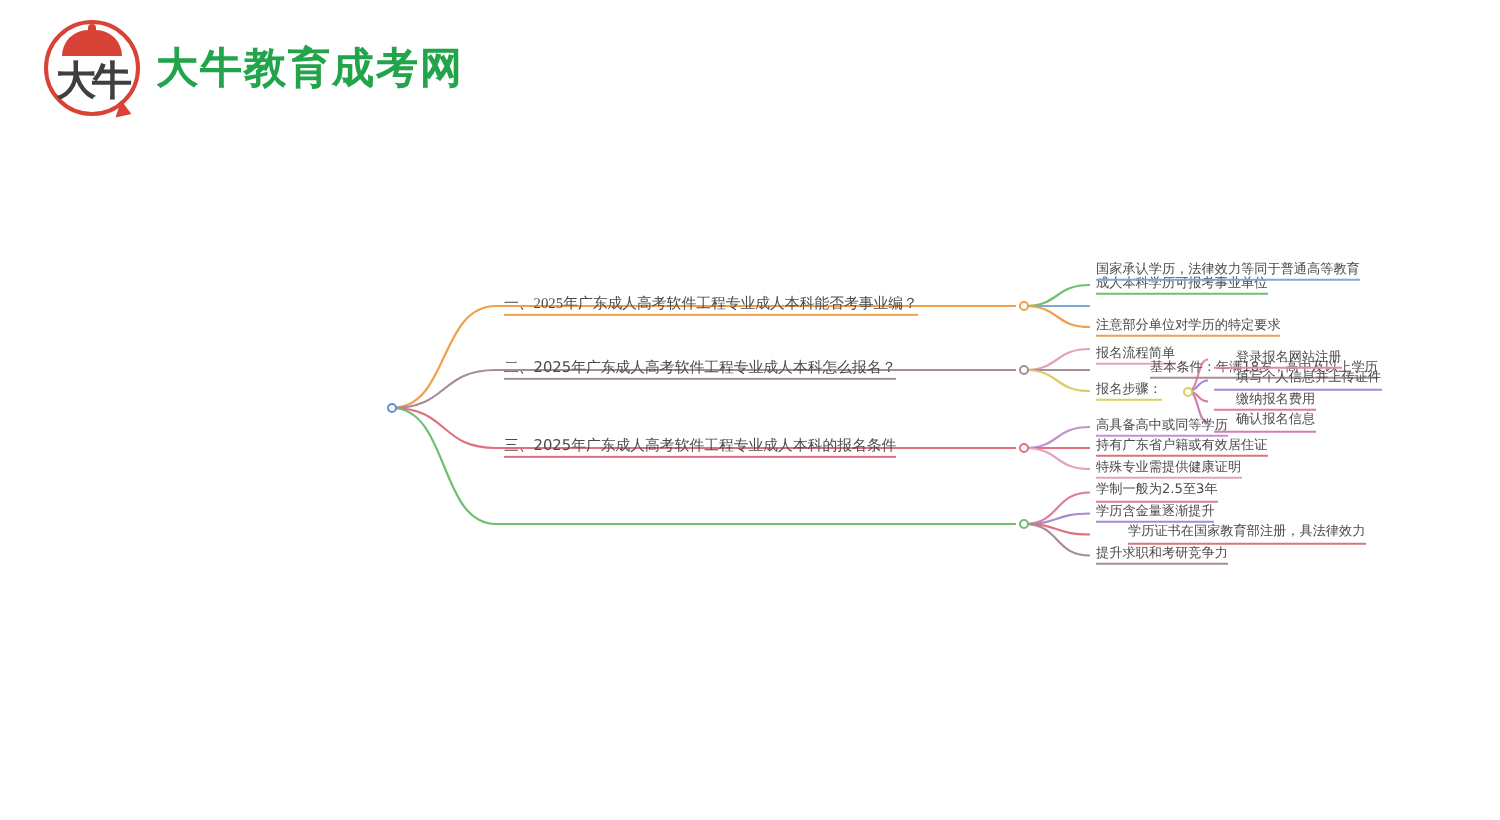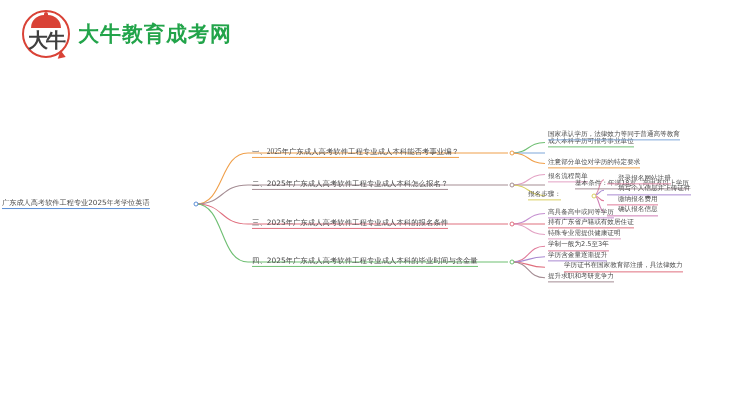--- a/index.html
+++ b/index.html
@@ -131,43 +131,41 @@
         <path d="M512,224 C530.15,224 526.85,213.5 545,213.5" fill="none" stroke="#c58fd0" stroke-width="1.1"></path>
         <path d="M512,224 C530.15,224 526.85,224 545,224" fill="none" stroke="#e0707f" stroke-width="1.1"></path>
         <path d="M512,224 C530.15,224 526.85,234.5 545,234.5" fill="none" stroke="#e3a2c4" stroke-width="1.1"></path>
         <path d="M196,204 C224.6,204 219.4,262 248,262" fill="none" stroke="#6fbf73" stroke-width="1.1"></path>
         <path d="M248,262 C391,262 365,262 508,262" fill="none" stroke="#6fbf73" stroke-width="1.1"></path>
         <path d="M512,262 C530.15,262 526.85,246.25 545,246.25" fill="none" stroke="#e07b9a" stroke-width="1.1"></path>
         <path d="M512,262 C530.15,262 526.85,256.75 545,256.75" fill="none" stroke="#a98ad1" stroke-width="1.1"></path>
         <path d="M512,262 C530.15,262 526.85,267.25 545,267.25" fill="none" stroke="#e0707f" stroke-width="1.1"></path>
         <path d="M512,262 C530.15,262 526.85,277.75 545,277.75" fill="none" stroke="#a58d94" stroke-width="1.1"></path>
       </svg>
-  <div class="node root" style="left: 2px; top: 204px; border-bottom-color: rgb(91, 143, 214);">广东成人高考软件工程专业2025年考学位英语</div>
       <div class="dot" style="left: 196px; top: 204px; border: 1px solid rgb(91, 143, 214);"></div>
       <div class="node lvl1" style="left: 252px; top: 153px; border-bottom-color: rgb(240, 160, 75); font-family: Liberation Serif, serif;">一、2025年广东成人高考软件工程专业成人本科能否考事业编？</div>
       <div class="dot" style="left: 512px; top: 153px; border: 1px solid rgb(240, 160, 75);"></div>
       <div class="node lvl2" style="left: 548px; top: 142.5px; border-bottom-color: rgb(111, 191, 115);">成人本科学历可报考事业单位</div>
       <div class="node lvl2" style="left: 548px; top: 136px; border-bottom-color: rgb(127, 168, 217);">国家承认学历，法律效力等同于普通高等教育</div>
       <div class="node lvl2" style="left: 548px; top: 163.5px; border-bottom-color: rgb(240, 160, 75);">注意部分单位对学历的特定要求</div>
       <div class="node lvl1" style="left: 252px; top: 185px; border-bottom-color: rgb(165, 141, 148);">二、2025年广东成人高考软件工程专业成人本科怎么报名？</div>
       <div class="dot" style="left: 512px; top: 185px; border: 1px solid rgb(165, 141, 148);"></div>
       <div class="node lvl2" style="left: 548px; top: 178px; border-bottom-color: rgb(227, 162, 196);">报名流程简单</div>
       <div class="node lvl2" style="left: 575px; top: 185px; border-bottom-color: rgb(165, 141, 148);">基本条件：年满18岁，高中及以上学历</div>
-      <div class="node lvl2" style="left: 528px; top: 195.5px; border-bottom-color: rgb(217, 207, 98);">报名步骤：</div>
+      <div class="node lvl2" style="left: 548px; top: 195.5px; border-bottom-color: rgb(217, 207, 98);">报名步骤：</div>
       <div class="dot" style="left: 594px; top: 195.5px; border: 1px solid rgb(217, 207, 98);"></div>
       <div class="node lvl3" style="left: 607px; top: 179.75px; border-bottom-color: rgb(224, 138, 168);">登录报名网站注册</div>
       <div class="node lvl3" style="left: 607px; top: 190.25px; border-bottom-color: rgb(169, 138, 209);">填写个人信息并上传证件</div>
       <div class="node lvl3" style="left: 607px; top: 200.75px; border-bottom-color: rgb(224, 123, 154);">缴纳报名费用</div>
       <div class="node lvl3" style="left: 607px; top: 211.25px; border-bottom-color: rgb(207, 127, 181);">确认报名信息</div>
       <div class="node lvl1" style="left: 252px; top: 224px; border-bottom-color: rgb(224, 112, 127);">三、2025年广东成人高考软件工程专业成人本科的报名条件</div>
       <div class="dot" style="left: 512px; top: 224px; border: 1px solid rgb(224, 112, 127);"></div>
       <div class="node lvl2" style="left: 548px; top: 213.5px; border-bottom-color: rgb(197, 143, 208);">高具备高中或同等学历</div>
       <div class="node lvl2" style="left: 548px; top: 224px; border-bottom-color: rgb(224, 112, 127);">持有广东省户籍或有效居住证</div>
       <div class="node lvl2" style="left: 548px; top: 234.5px; border-bottom-color: rgb(227, 162, 196);">特殊专业需提供健康证明</div>
-      <div class="node lvl1" style="left: 252px; top: 262px; border-bottom-color: rgb(111, 191, 115);">四、2025年广东成人高考软件工程专业成人本科的毕业时间与含金量</div>
       <div class="dot" style="left: 512px; top: 262px; border: 1px solid rgb(111, 191, 115);"></div>
       <div class="node lvl2" style="left: 548px; top: 246.25px; border-bottom-color: rgb(224, 123, 154);">学制一般为2.5至3年</div>
       <div class="node lvl2" style="left: 548px; top: 256.75px; border-bottom-color: rgb(169, 138, 209);">学历含金量逐渐提升</div>
       <div class="node lvl2" style="left: 548px; top: 267.25px; border-bottom-color: rgb(224, 112, 127); margin-left: 16px;">学历证书在国家教育部注册，具法律效力</div>
       <div class="node lvl2" style="left: 548px; top: 277.75px; border-bottom-color: rgb(165, 141, 148);">提升求职和考研竞争力</div>
     </div>
 
 </div>
 
 </body></html>

